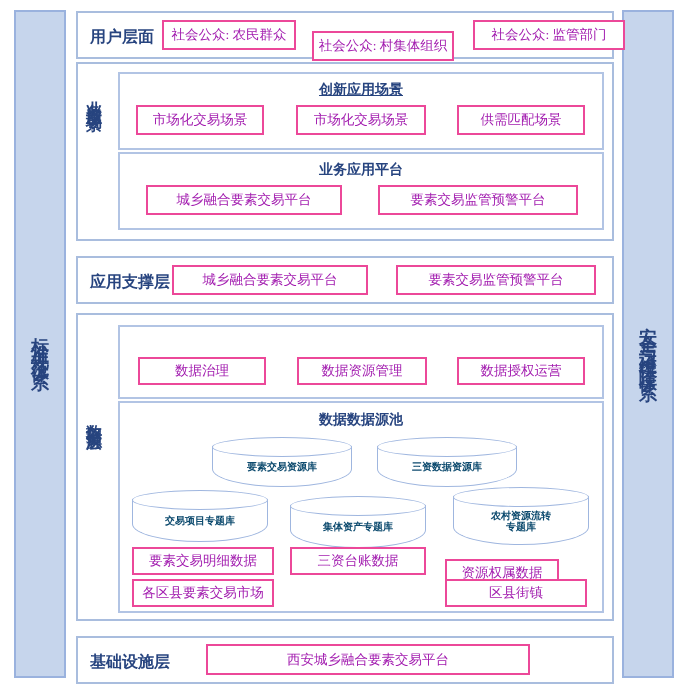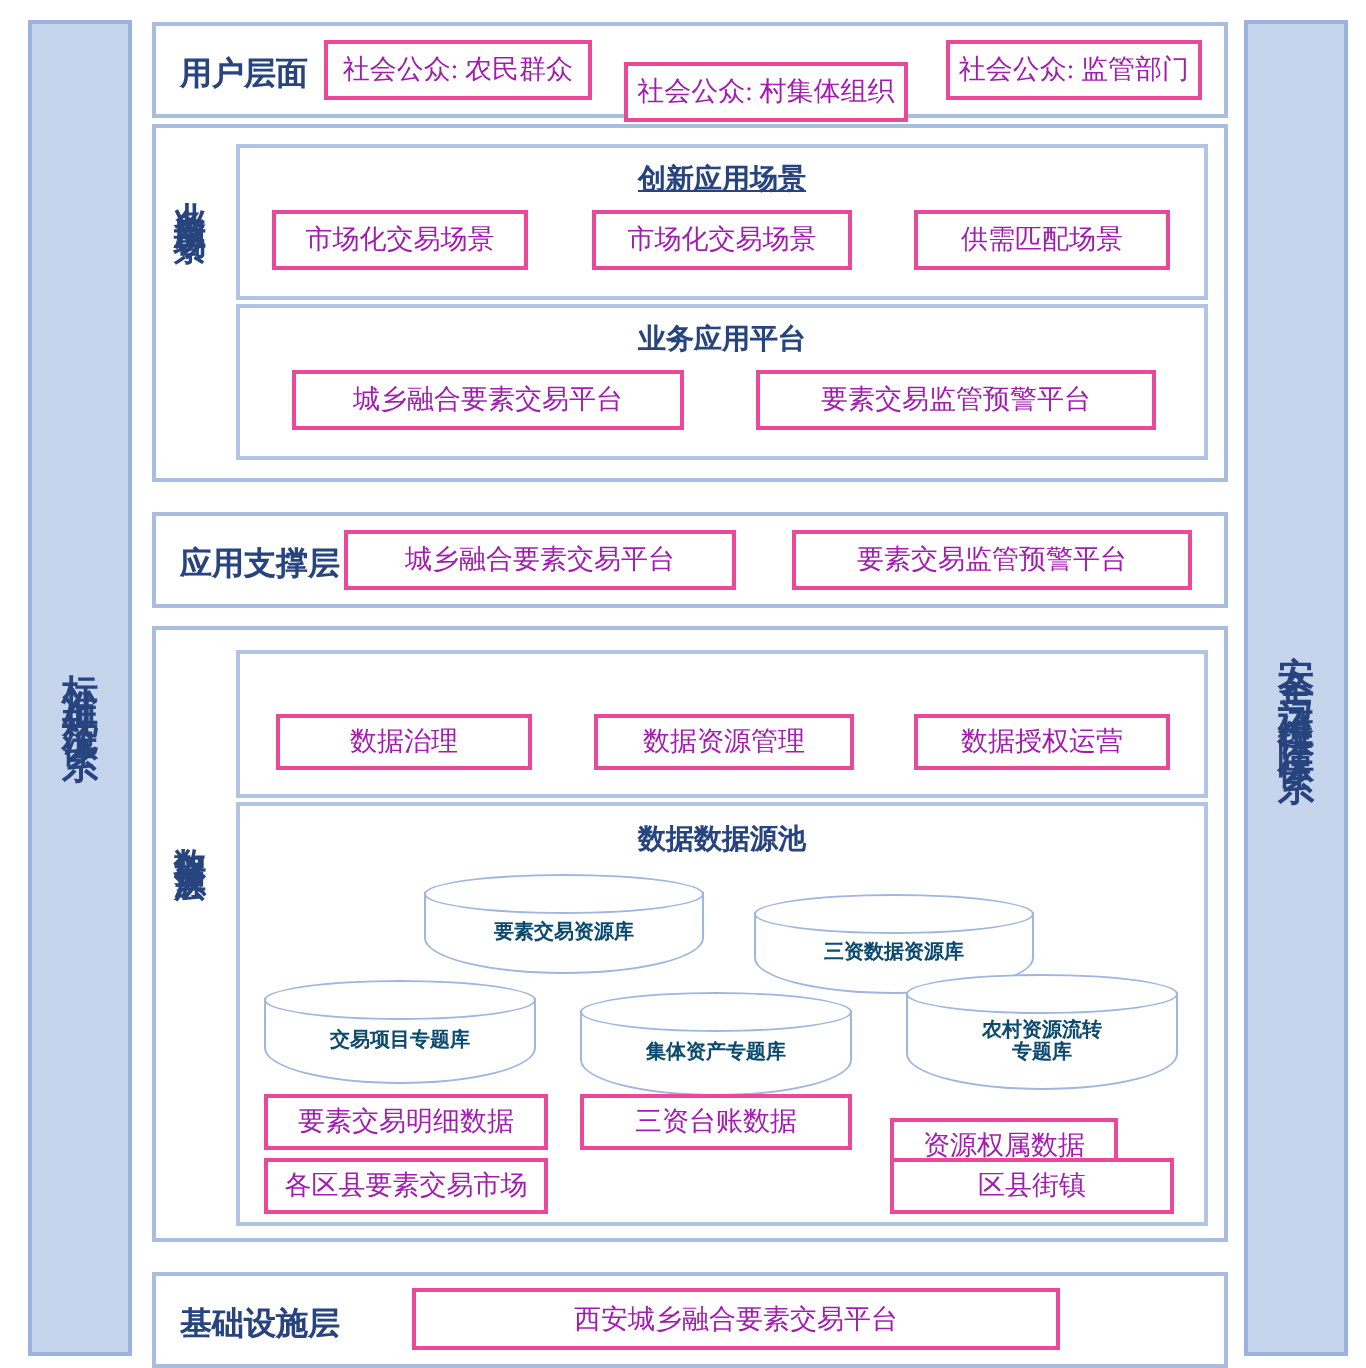--- a/index.html
+++ b/index.html
@@ -123,21 +123,21 @@
   </div>
 
   <div class="pillar" id="pillar-right">
     <span class="vtext">安全与运维保障体系</span>
   </div>
 
   <div class="band" style="left:76px;top:11px;width:534px;height:44px;">
     <span class="band-label" style="left:12px;top:14px;">用户层面</span>
     <div class="box" style="left:84px;top:7px;width:134px;height:30px;">社会公众: 农民群众</div>
     <div class="box" style="left:234px;top:18px;width:142px;height:30px;">社会公众: 村集体组织</div>
-    <div class="box" style="left:395px;top:7px;width:128px;height:30px;">社会公众: 监管部门</div>
+    <div class="box" style="left:395px;top:7px;width:152px;height:30px;">社会公众: 监管部门</div>
   </div>
 
   <div class="band" style="left:76px;top:62px;width:534px;height:175px;">
     <span class="band-label vert" style="left:8px;top:24px;">业务应用场景</span>
 
     <div class="panel" style="left:40px;top:8px;width:482px;height:74px;">
       <span class="panel-title" style="top:7px;text-decoration:underline;">创新应用场景</span>
       <div class="box" style="left:16px;top:31px;width:128px;height:30px;">市场化交易场景</div>
       <div class="box" style="left:176px;top:31px;width:130px;height:30px;">市场化交易场景</div>
       <div class="box" style="left:337px;top:31px;width:128px;height:30px;">供需匹配场景</div>
@@ -166,21 +166,21 @@
     </div>
 
     <div class="panel" style="left:40px;top:86px;width:482px;height:208px;">
       <span class="panel-title" style="top:8px;">数据数据源池</span>
 
       <div class="cyl" style="left:92px;top:34px;width:140px;height:50px;">
         <div class="cyl-body"></div>
         <div class="cyl-top"></div>
         <div class="cyl-label">要素交易资源库</div>
       </div>
-      <div class="cyl" style="left:257px;top:44px;width:140px;height:50px;padding-left:33px;">
+      <div class="cyl" style="left:257px;top:34px;width:140px;height:50px;padding-left:33px;">
         <div class="cyl-body"></div>
         <div class="cyl-top"></div>
         <div class="cyl-label">三资数据资源库</div>
       </div>
 
       <div class="cyl" style="left:12px;top:87px;width:136px;height:52px;">
         <div class="cyl-body"></div>
         <div class="cyl-top"></div>
         <div class="cyl-label">交易项目专题库</div>
       </div>

